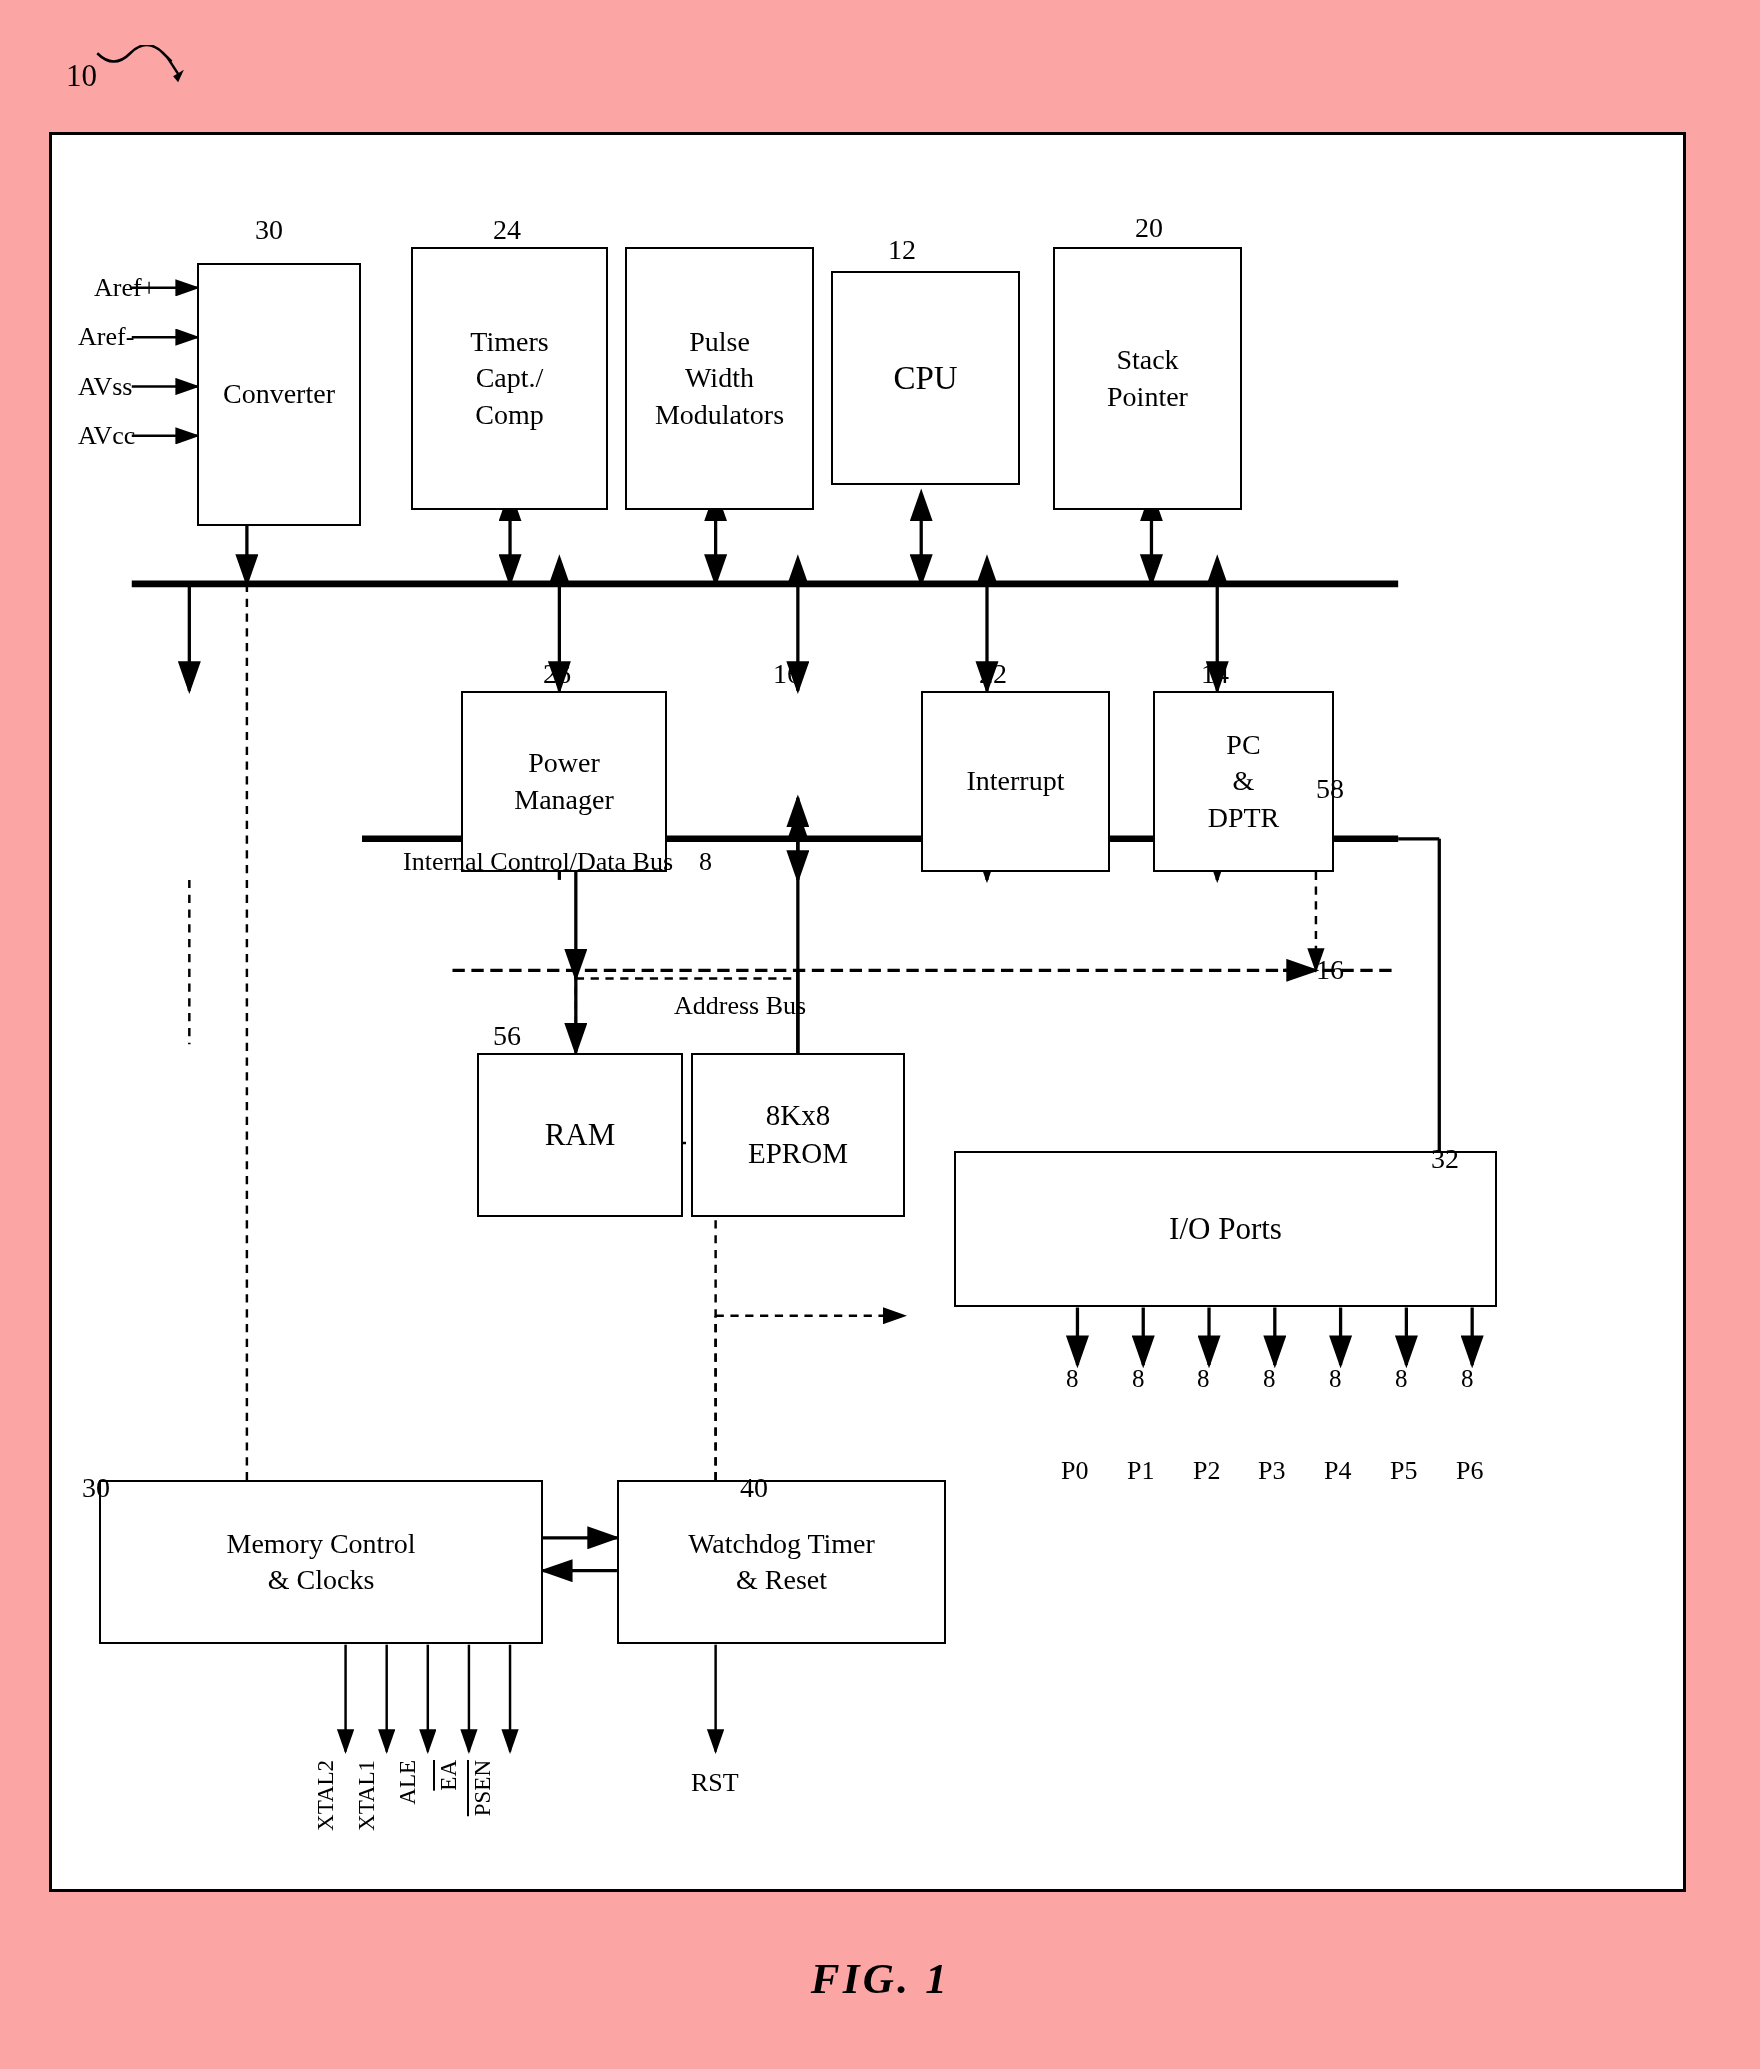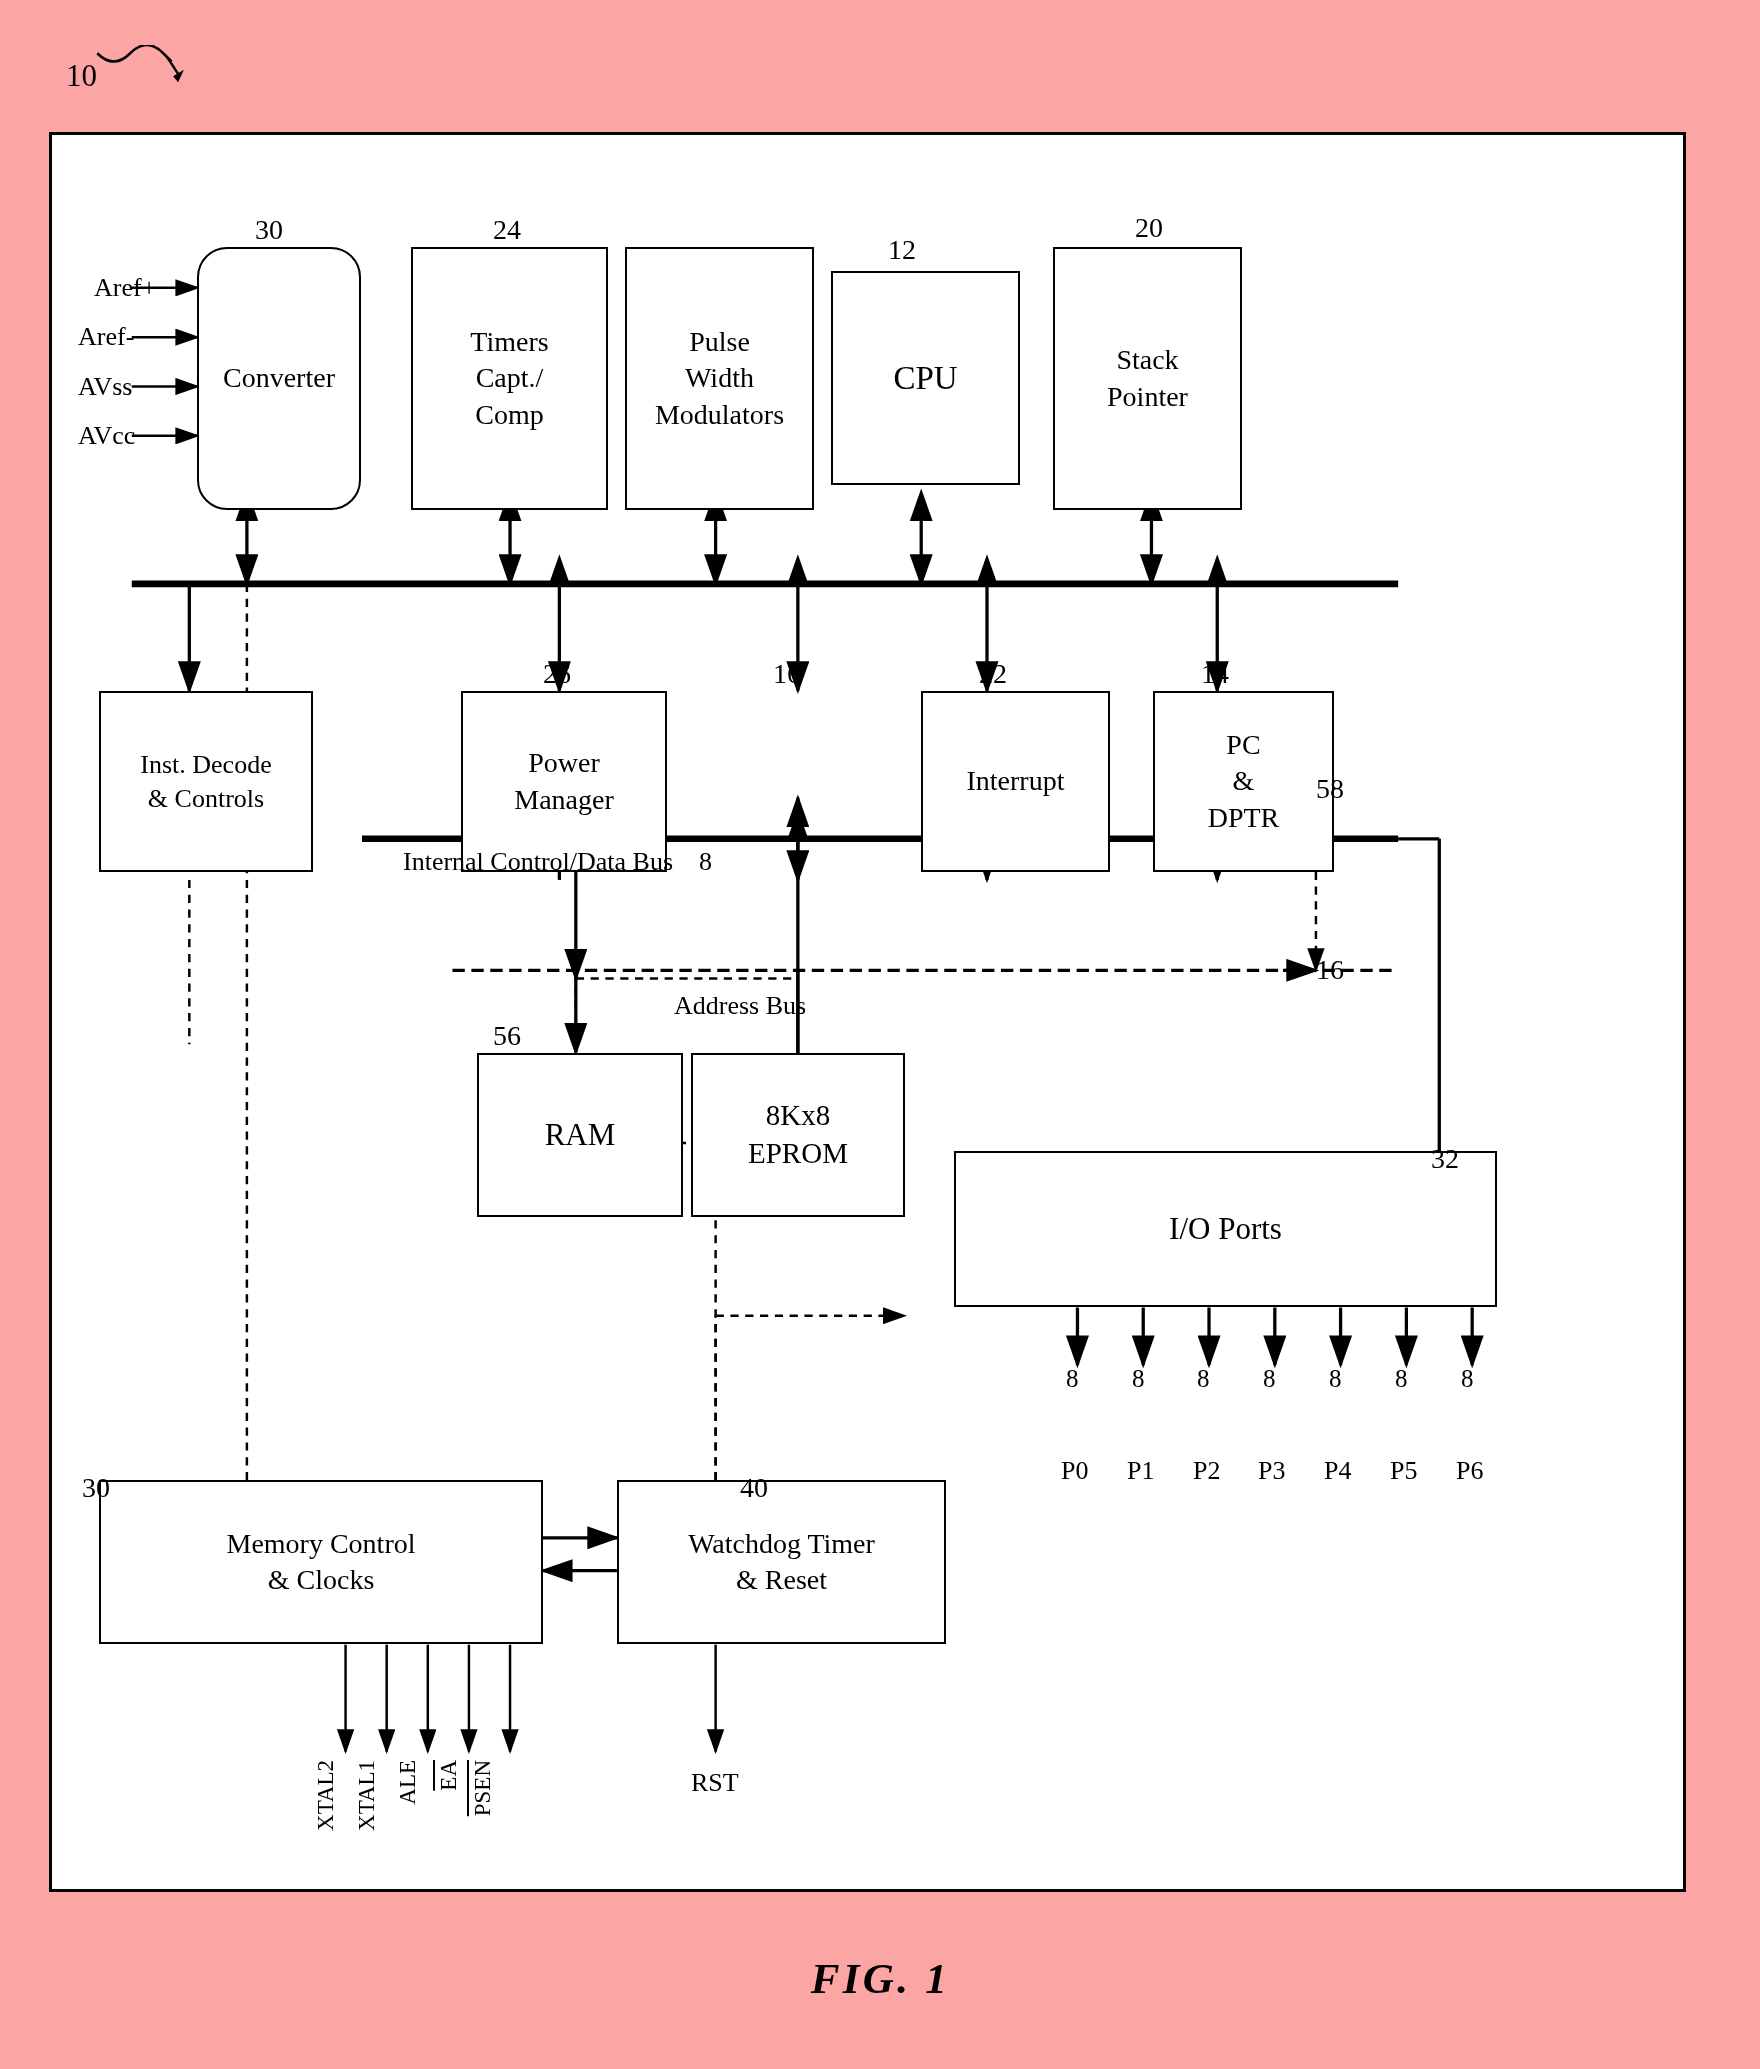--- a/index.html
+++ b/index.html
@@ -203,21 +203,21 @@
     <line x1="420" y1="2000" x2="420" y2="2130" stroke="#000" stroke-width="3" marker-end="url(#arrowhead)"></line>
     <line x1="470" y1="2000" x2="470" y2="2130" stroke="#000" stroke-width="3" marker-end="url(#arrowhead)"></line>
     <line x1="520" y1="2000" x2="520" y2="2130" stroke="#000" stroke-width="3" marker-end="url(#arrowhead)"></line>
     <line x1="570" y1="2000" x2="570" y2="2130" stroke="#000" stroke-width="3" marker-end="url(#arrowhead)"></line>
     <line x1="620" y1="2000" x2="620" y2="2130" stroke="#000" stroke-width="3" marker-end="url(#arrowhead)"></line>
 
     <line x1="870" y1="2000" x2="870" y2="2130" stroke="#000" stroke-width="3" marker-end="url(#arrowhead)"></line>
 
   </svg>
 
-  <div class="block" style="left:197px; top:247px; width:164px; height:263px; font-size:28px;border-radius:30px;">
+  <div class="block" style="left:197px; top:263px; width:164px; height:263px; font-size:28px;">
     <span>Converter</span>
   </div>
   <div class="ref-num" style="left:255px; top:214px;">30</div>
 
   <div class="block" style="left:411px; top:247px; width:197px; height:263px; font-size:28px; white-space:pre-line;">
     <span>Timers
 Capt./
 Comp</span>
   </div>
   <div class="ref-num" style="left:493px; top:214px;">24</div>
@@ -232,24 +232,20 @@
     <span>CPU</span>
   </div>
   <div class="ref-num" style="left:888px; top:234px;">12</div>
 
   <div class="block" style="left:1053px; top:247px; width:189px; height:263px; font-size:28px; white-space:pre-line;">
     <span>Stack
 Pointer</span>
   </div>
   <div class="ref-num" style="left:1135px; top:212px;">20</div>
 
-  <div class="block" style="left:99px; top:691px; width:214px; height:181px; font-size:26px; white-space:pre-line;">
-    <span>Inst. Decode
-&amp; Controls</span>
-  </div>
 
   <div class="block" style="left:461px; top:691px; width:206px; height:181px; font-size:28px; white-space:pre-line;">
     <span>Power
 Manager</span>
   </div>
   <div class="ref-num" style="left:543px; top:658px;">26</div>
 
   <div class="ref-num" style="left:773px; top:658px;">16</div>
 
   <div class="block" style="left:921px; top:691px; width:189px; height:181px; font-size:28px;">

